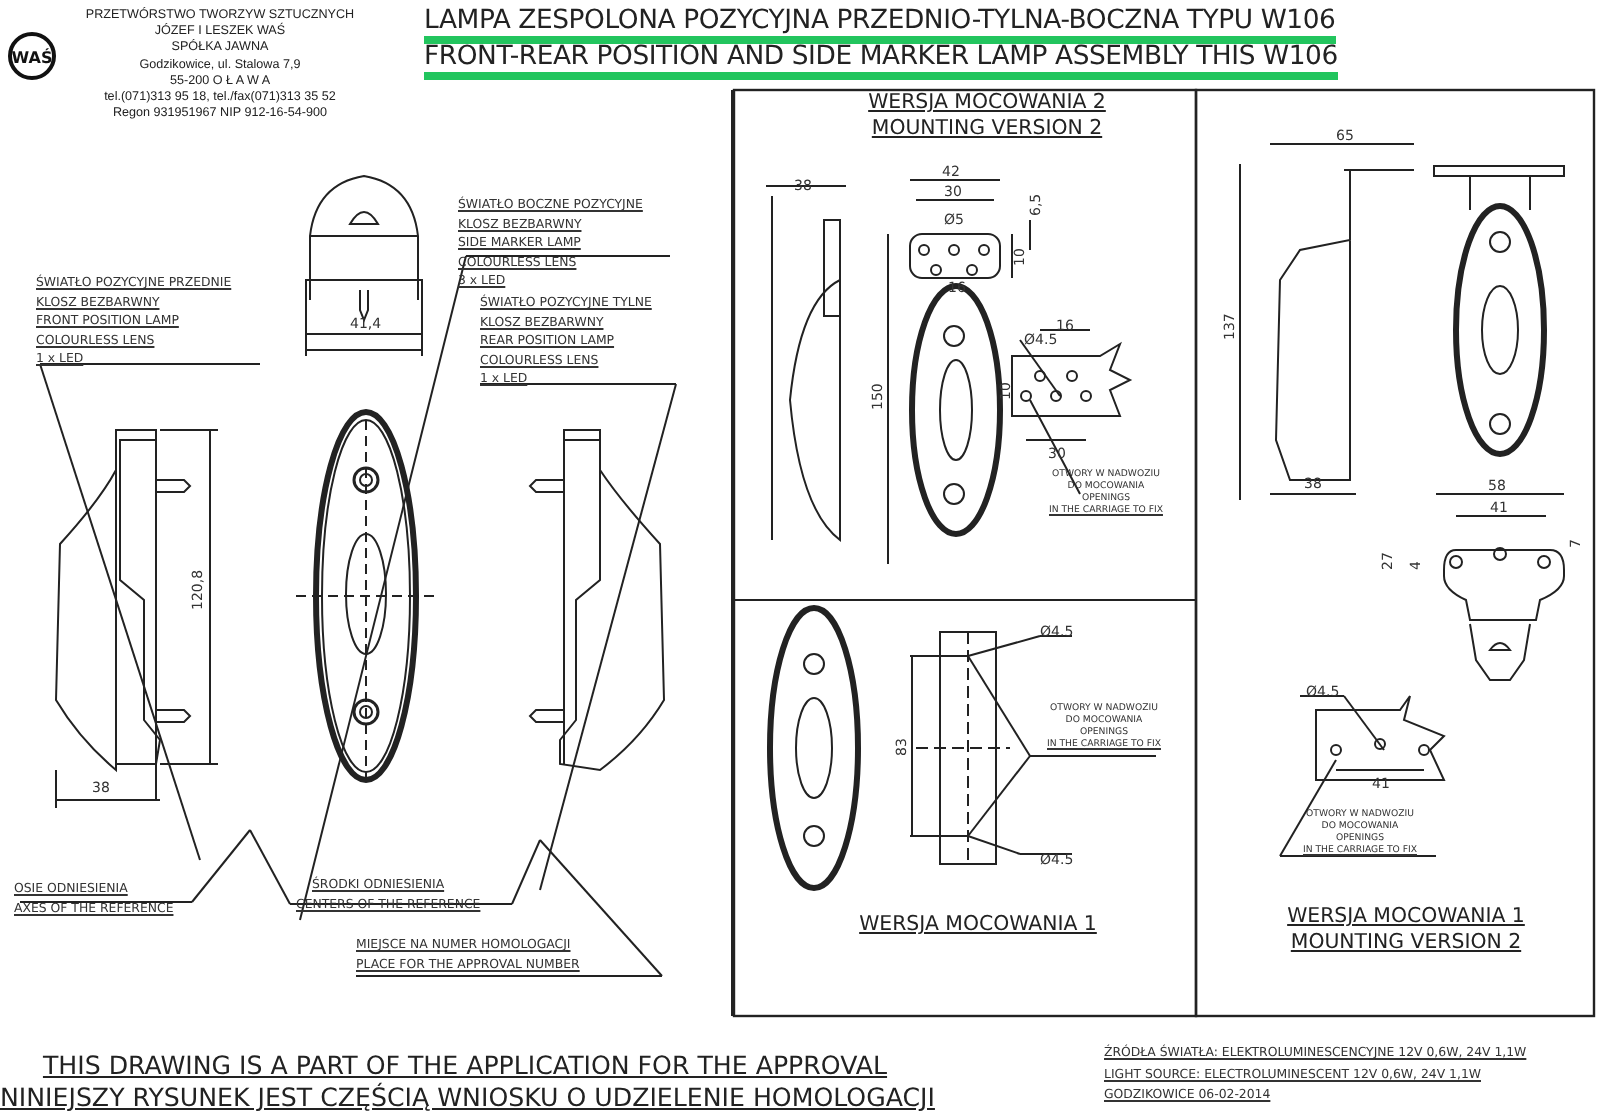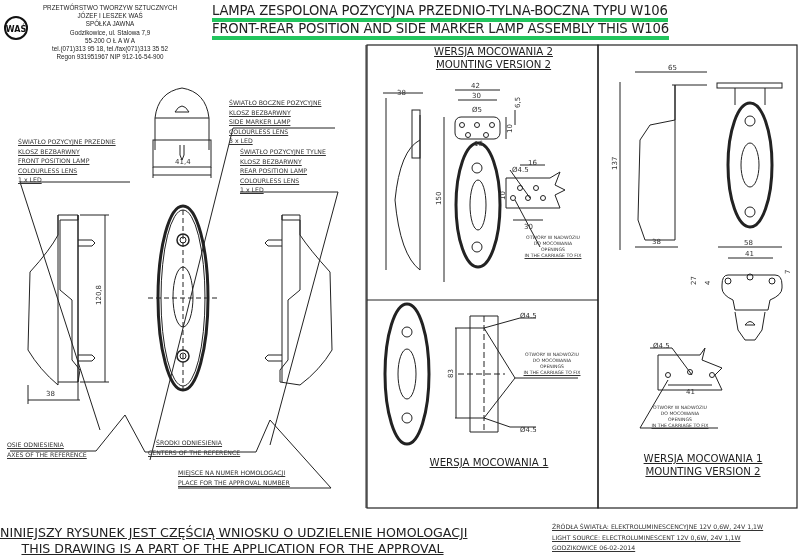--- a/index.html
+++ b/index.html
@@ -276,20 +276,20 @@
   <div style="text-decoration:underline;">IN THE CARRIAGE TO FIX</div>
 </div>
 <div class="abs note" style="left:640px;top:405px;width:80px;">
   <div>OTWORY W NADWOZIU</div>
   <div>DO MOCOWANIA</div>
   <div>OPENINGS</div>
   <div style="text-decoration:underline;">IN THE CARRIAGE TO FIX</div>
 </div>
 
 <div class="abs foot" style="left:0px;top:525px;width:465px;">
+  <div><span>THIS DRAWING IS A PART OF THE APPLICATION FOR THE APPROVAL</span></div>
   <div><span>NINIEJSZY RYSUNEK JEST CZĘŚCIĄ WNIOSKU O  UDZIELENIE  HOMOLOGACJI</span></div>
-  <div><span>THIS DRAWING IS A PART OF THE APPLICATION FOR THE APPROVAL</span></div>
 </div>
 <div class="abs src" style="left:552px;top:522px;">
   <div>ŹRÓDŁA ŚWIATŁA: ELEKTROLUMINESCENCYJNE  12V  0,6W, 24V  1,1W</div>
   <div>LIGHT SOURCE: ELECTROLUMINESCENT  12V  0,6W, 24V  1,1W</div>
   <div>GODZIKOWICE 06-02-2014</div>
 </div>
 
 </body></html>

